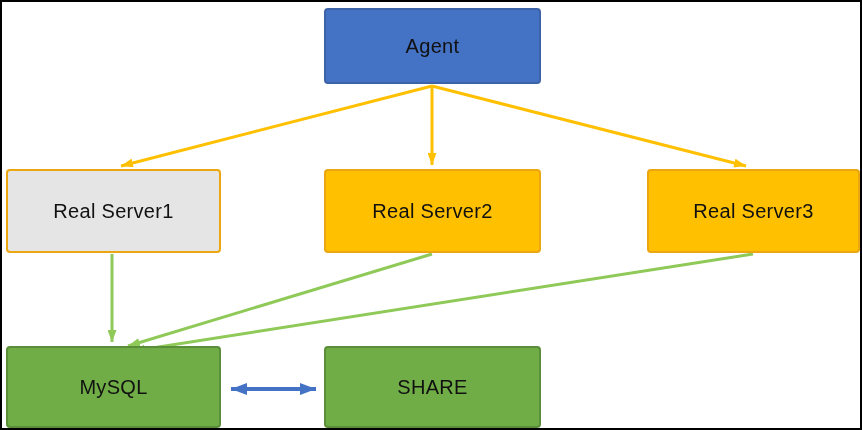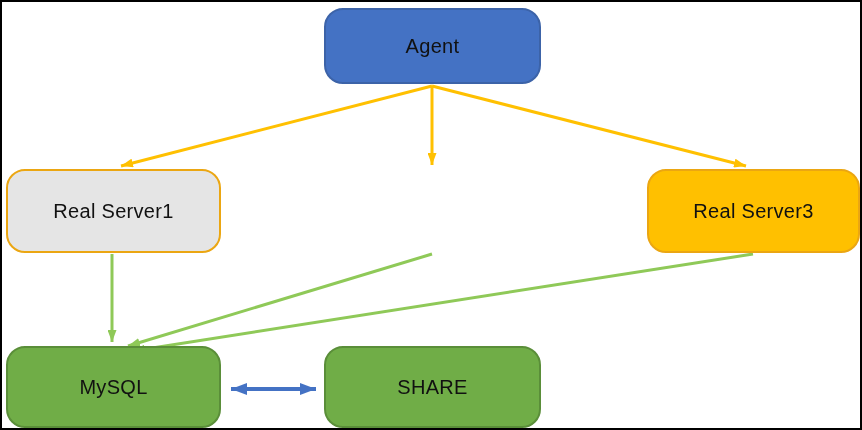--- a/index.html
+++ b/index.html
@@ -20,21 +20,21 @@
     left: 0; top: 0;
     width: 862px; height: 430px;
     pointer-events: none;
   }
 
   .node {
     position: absolute;
     display: flex;
     align-items: center;
     justify-content: center;
-    border-radius: 19px;
+    border-radius: 4px;
     border: 2px solid transparent;
     font-size: 20px;
     color: #111111;
     letter-spacing: 0.3px;
   }
 
   .n-agent { left: 322px; top: 6px;   width: 217px; height: 76px; }
   .n-rs1   { left: 4px;   top: 167px; width: 215px; height: 84px; }
   .n-rs2   { left: 322px; top: 167px; width: 217px; height: 84px; }
   .n-rs3   { left: 645px; top: 167px; width: 213px; height: 84px; }
@@ -80,20 +80,23 @@
   </svg>
 
   <div class="node n-agent" style="background-color: rgb(68, 114, 196); border-color: rgb(60, 99, 168); color: rgb(17, 17, 17);">
     <span>Agent</span>
   </div>
 
   <div class="node n-rs1" style="background-color: #e5e5e5; border-color: rgb(235, 166, 18); color: rgb(17, 17, 17);">
     <span>Real Server1</span>
   </div>
 
+  <div class="node n-rs2" style="background-color: rgb(255, 192, 0); border-color: rgb(235, 166, 18); color: rgb(17, 17, 17);">
+    <span>Real Server2</span>
+  </div>
 
   <div class="node n-rs3" style="background-color: rgb(255, 192, 0); border-color: rgb(235, 166, 18); color: rgb(17, 17, 17);">
     <span>Real Server3</span>
   </div>
 
   <div class="node n-mysql" style="background-color: rgb(112, 173, 71); border-color: rgb(90, 142, 57); color: rgb(17, 17, 17);">
     <span>MySQL</span>
   </div>
 
   <div class="node n-share" style="background-color: rgb(112, 173, 71); border-color: rgb(90, 142, 57); color: rgb(17, 17, 17);">

